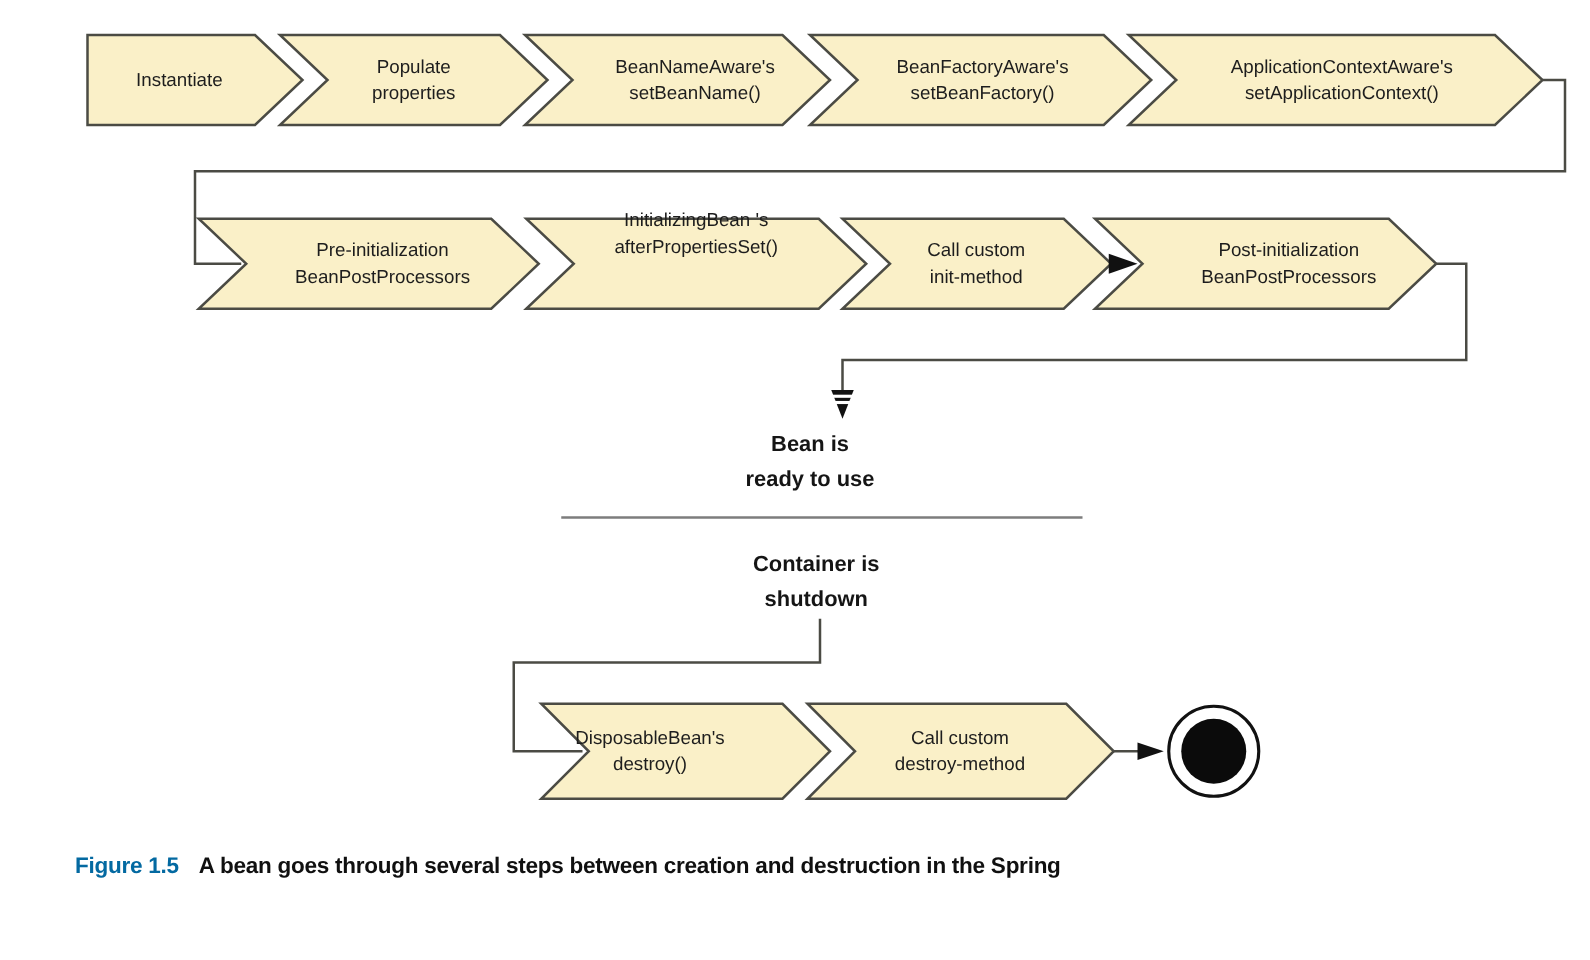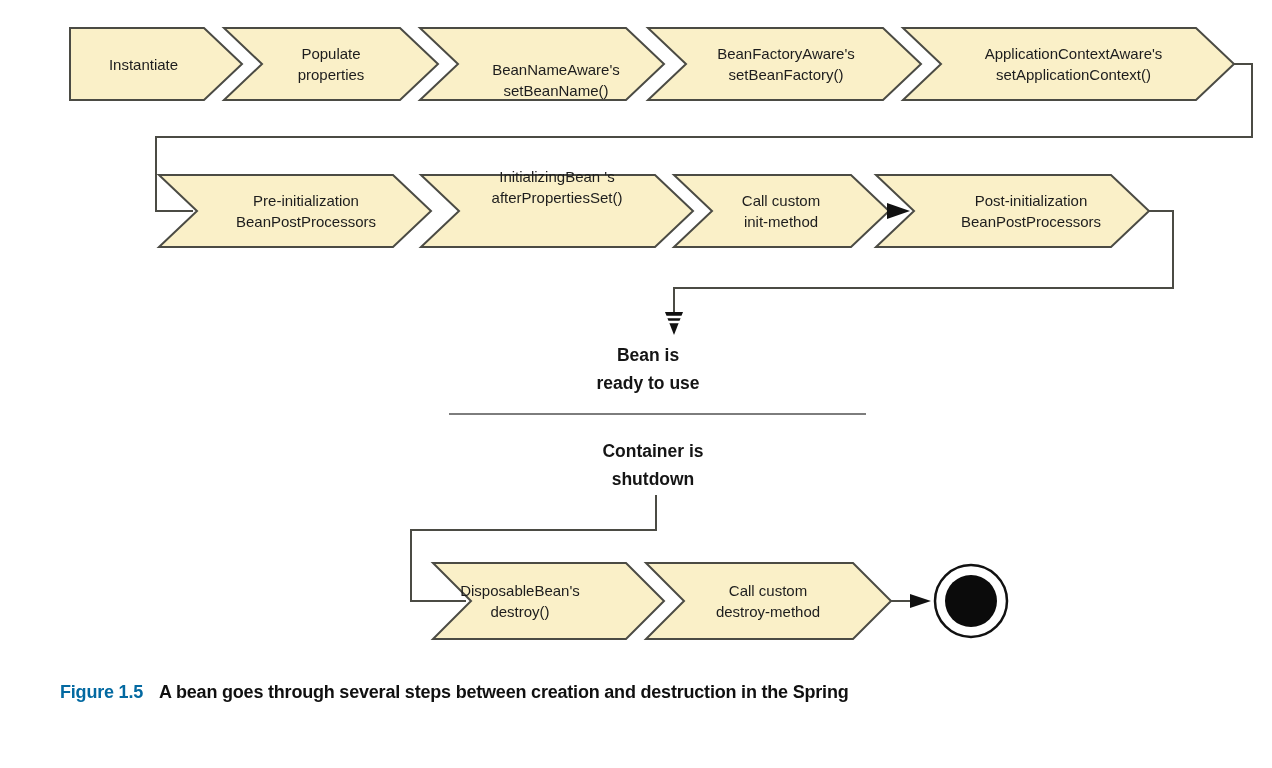--- a/index.html
+++ b/index.html
@@ -74,21 +74,21 @@
     </g>
   </svg>
 
   <div class="label" style="left:50px;top:28px;width:155px;height:72px">
     <span>Instantiate</span>
     </div>
   <div class="label" style="left:235px;top:28px;width:160px;height:72px">
     <span>Populate
 properties</span>
     </div>
-  <div class="label" style="left:450px;top:44px;width:180px;height:72px">
+  <div class="label" style="left:450px;top:28px;width:180px;height:72px">
     <span>BeanNameAware's
 setBeanName()</span>
     </div>
   <div class="label" style="left:680px;top:28px;width:180px;height:72px">
     <span>BeanFactoryAware's
 setBeanFactory()</span>
     </div>
   <div class="label" style="left:955px;top:28px;width:205px;height:72px">
     <span>ApplicationContextAware's
 setApplicationContext()</span>

